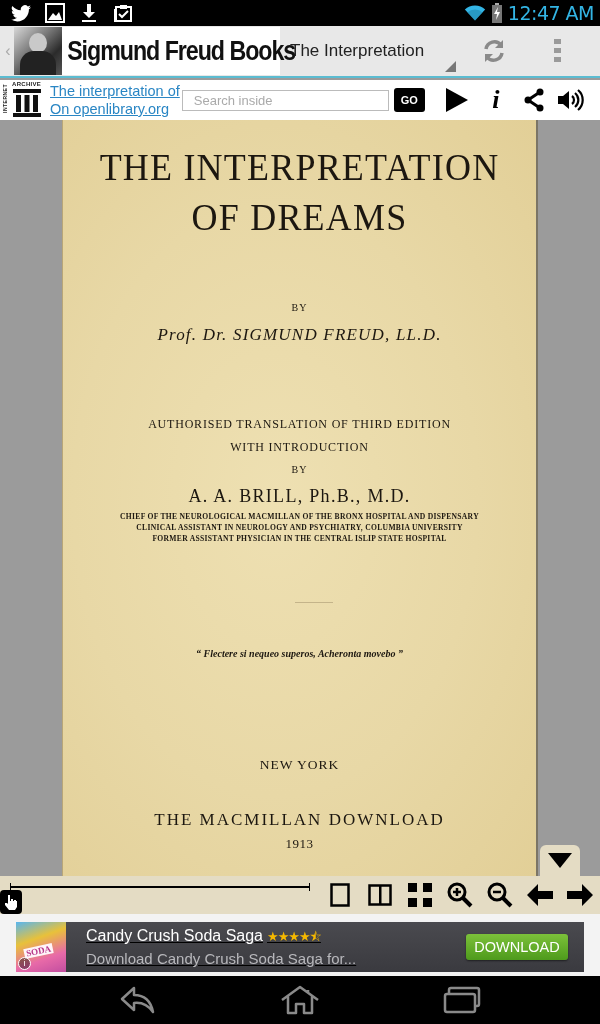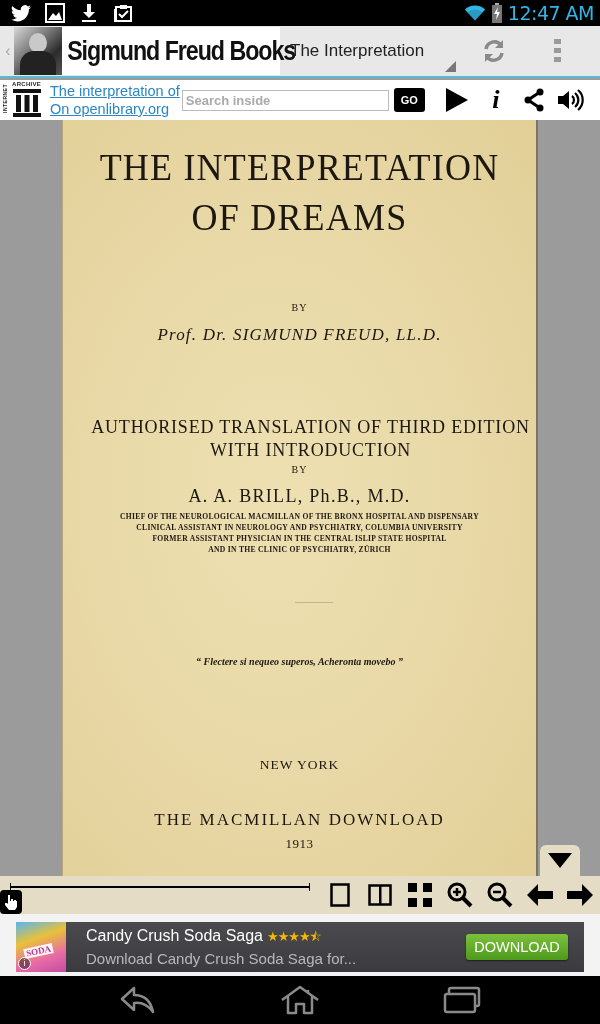--- a/index.html
+++ b/index.html
@@ -29,44 +29,44 @@
   .overflow-btn { margin-left: 16px; }
 
   
   .readerbar { position: absolute; left: 0; top: 80px; width: 600px; height: 40px; background: #ffffff; display: flex; align-items: center; }
   .ia-logo { width: 44px; height: 40px; position: relative; }
   .ia-logo .ia-side { position: absolute; left: 2px; top: 4px; font-size: 5px; writing-mode: vertical-rl; transform: rotate(180deg); color: #222; letter-spacing: 0.5px; font-weight: bold; }
   .ia-logo .ia-top { position: absolute; left: 12px; top: 1px; font-size: 6px; font-weight: bold; color: #222; letter-spacing: 0.3px; }
   .ia-logo svg { position: absolute; left: 13px; top: 9px; }
   .book-links { display: flex; flex-direction: column; justify-content: center; line-height: 18px; margin-left: 6px; }
   .book-link { color: #2a86c4; text-decoration: underline; font-size: 14.5px; white-space: nowrap; }
-  .search-input { margin-left: 2px; width: 207px; height: 21px; border: 1px solid #bbb; background: #fff; font-size: 13px; padding: 0 3px; color: #333; font-family: "Liberation Sans", sans-serif; font-weight: bold; }
+  .search-input { margin-left: 2px; width: 207px; height: 21px; border: 1px solid #bbb; background: #fff; font-size: 13px; padding: 0 11px; color: #333; font-family: "Liberation Sans", sans-serif; }
   .search-input::placeholder { color: #aaa; }
   .go-btn { margin-left: 5px; width: 31px; height: 24px; background: #000; color: #fff; font-weight: bold; font-size: 11px; border-radius: 3px; display: flex; align-items: center; justify-content: center; border: none; font-family: "Liberation Sans", sans-serif; }
   .rb-icon { height: 36px; display: flex; align-items: center; justify-content: center; color: #000; }
   .play-btn { margin-left: 18px; width: 28px; }
   .info-btn { margin-left: 12px; width: 26px; font-family: "Liberation Serif", serif; font-style: italic; font-weight: bold; font-size: 26px; }
   .share-btn { margin-left: 12px; width: 26px; }
   .volume-btn { margin-left: 10px; width: 28px; }
 
   
   .viewer { position: absolute; left: 0; top: 120px; width: 600px; height: 756px; background: #9b9b9b; overflow: hidden; }
   .page { position: absolute; left: 62px; top: 0; width: 476px; height: 760px;
           background: radial-gradient(ellipse at 45% 50%, #eee0b2 0%, #e8d8a6 55%, #e2cf97 100%);
           border-left: 1px solid #b8a678; border-right: 2px solid #7b7566; color: #1c1710;
           font-family: "Liberation Serif", serif; text-align: center; }
   .pg-title { position: absolute; left: 0; width: 100%; font-size: 36px; letter-spacing: 1.2px; font-weight: normal; transform: scaleY(1.05); }
   .pg-title.l1 { top: 26px; }
   .pg-title.l2 { top: 76px; }
   .pg-small { position: absolute; left: 0; width: 100%; font-size: 10px; letter-spacing: 1px; }
   .pg-author { position: absolute; left: 0; width: 100%; font-size: 17px; letter-spacing: 1.2px; font-style: italic; }
-  .pg-mid { position: absolute; left: 11px; width: 100%; font-size: 18px; letter-spacing: 0.8px; }
+  .pg-mid { position: absolute; left: 0; width: 100%; font-size: 12px; letter-spacing: 0.8px; }
   .pg-brill { position: absolute; left: 0; width: 100%; font-size: 18px; letter-spacing: 1.3px; }
   .pg-cred { position: absolute; left: 0; width: 100%; font-size: 7.6px; letter-spacing: 0.3px; line-height: 11px; font-weight: bold; }
-  .pg-quote { position: absolute; left: 0; width: 100%; font-size: 10px; font-style: italic; font-weight: bold; margin-top: 8px; }
+  .pg-quote { position: absolute; left: 0; width: 100%; font-size: 10px; font-style: italic; font-weight: bold; }
   .pg-rule { position: absolute; left: 232px; top: 482px; width: 38px; height: 1px; background: #c4b48a; }
   .pg-city { position: absolute; left: 0; width: 100%; font-size: 13.5px; letter-spacing: 1px; }
   .pg-pub { position: absolute; left: 0; width: 100%; font-size: 17px; letter-spacing: 2px; }
   .pg-year { position: absolute; left: 0; width: 100%; font-size: 13px; letter-spacing: 0.5px; }
 
   .collapse-tab { position: absolute; left: 540px; top: 845px; width: 40px; height: 31px; background: #e4dcc4; border-radius: 6px 6px 0 0; display: flex; align-items: center; justify-content: center; }
 
   
   .navbar { position: absolute; left: 0; top: 876px; width: 600px; height: 38px; background: #e4dcc4; }
   .slider-track { position: absolute; left: 10px; top: 10px; width: 300px; height: 2px; background: #000; }
@@ -74,21 +74,21 @@
   .slider-track::after { content: ""; position: absolute; right: 0; top: -3px; width: 1px; height: 8px; background: #000; }
   .slider-handle { position: absolute; left: 0; top: 14px; width: 22px; height: 24px; background: #000; border-radius: 4px; display: flex; align-items: center; justify-content: center; }
   .nav-icon { position: absolute; top: 6px; width: 28px; height: 26px; display: flex; align-items: center; justify-content: center; }
 
   
   .adwrap { position: absolute; left: 0; top: 914px; width: 600px; height: 62px; background: #f3f3f3; }
   .ad { position: absolute; left: 16px; top: 8px; width: 568px; height: 50px; background: linear-gradient(#4a4a4f, #3a3a3f); display: flex; align-items: center; }
   .ad-icon { width: 50px; height: 50px; position: relative; background: linear-gradient(160deg, #58b6f0 0%, #e8c13a 35%, #e86aa8 70%, #c24ea0 100%); overflow: hidden; }
   .ad-icon .soda { position: absolute; left: 8px; top: 24px; font-size: 9px; font-weight: bold; color: #b8388a; background: #fff4f8; padding: 0 2px; transform: rotate(-12deg); font-family: "Liberation Serif", serif; }
   .ad-icon .info { position: absolute; left: 2px; bottom: 2px; width: 13px; height: 13px; border: 1px solid #fff; border-radius: 50%; color: #fff; font-size: 9px; line-height: 11px; text-align: center; background: rgba(0,0,0,0.4); }
-  .ad-text { margin-left: 20px; display: flex; flex-direction: column; line-height: 22px; }
+  .ad-text { margin-left: 20px; display: flex; flex-direction: column; line-height: 22px; text-decoration: underline; }
   .ad-title { color: #fff; font-size: 16px; }
   .ad-stars { color: #f5b800; font-size: 13px; letter-spacing: -1px; margin-left: 4px; }
   .ad-sub { color: #b8b8bc; font-size: 15px; }
   .ad-btn { margin-left: auto; margin-right: 16px; width: 102px; height: 26px; background: linear-gradient(#7cc13a, #4e9a1c); color: #fff; font-size: 14.5px; border-radius: 3px; border: none; display: flex; align-items: center; justify-content: center; font-family: "Liberation Sans", sans-serif; box-shadow: 0 1px 2px rgba(0,0,0,0.5); }
 
   
   .sysnav { position: absolute; left: 0; top: 976px; width: 600px; height: 48px; background: #000; }
   .sysbtn { position: absolute; top: 6px; width: 60px; height: 36px; display: flex; align-items: center; justify-content: center; }
 </style>
 </head>
@@ -219,21 +219,20 @@
       <div class="pg-title l2">OF DREAMS</div>
       <div class="pg-small" style="top:182px">BY</div>
       <div class="pg-author" style="top:205px">Prof. Dr. SIGMUND FREUD, LL.D.</div>
       <div class="pg-mid" style="top:297px">AUTHORISED TRANSLATION OF THIRD EDITION</div>
       <div class="pg-mid" style="top:320px">WITH INTRODUCTION</div>
       <div class="pg-small" style="top:344px">BY</div>
       <div class="pg-brill" style="top:366px">A. A. BRILL, Ph.B., M.D.</div>
       <div class="pg-cred" style="top:391px">CHIEF OF THE NEUROLOGICAL MACMILLAN OF THE BRONX HOSPITAL AND DISPENSARY</div>
       <div class="pg-cred" style="top:402px">CLINICAL ASSISTANT IN NEUROLOGY AND PSYCHIATRY, COLUMBIA UNIVERSITY</div>
       <div class="pg-cred" style="top:413px">FORMER ASSISTANT PHYSICIAN IN THE CENTRAL ISLIP STATE HOSPITAL</div>
-      <div class="pg-cred" style="top:424px">AND IN THE CLINIC OF PSYCHIATRY, ZÜRICH</div>
       <div class="pg-rule"></div>
       <div class="pg-quote" style="top:528px">“ Flectere si nequeo superos, Acheronta movebo ”</div>
       <div class="pg-city" style="top:637px">NEW YORK</div>
       <div class="pg-pub" style="top:690px">THE MACMILLAN DOWNLOAD</div>
       <div class="pg-year" style="top:716px">1913</div>
     </div>
   </div>
 
   <div class="collapse-tab">
     <svg width="24" height="16" viewBox="0 0 24 16">

